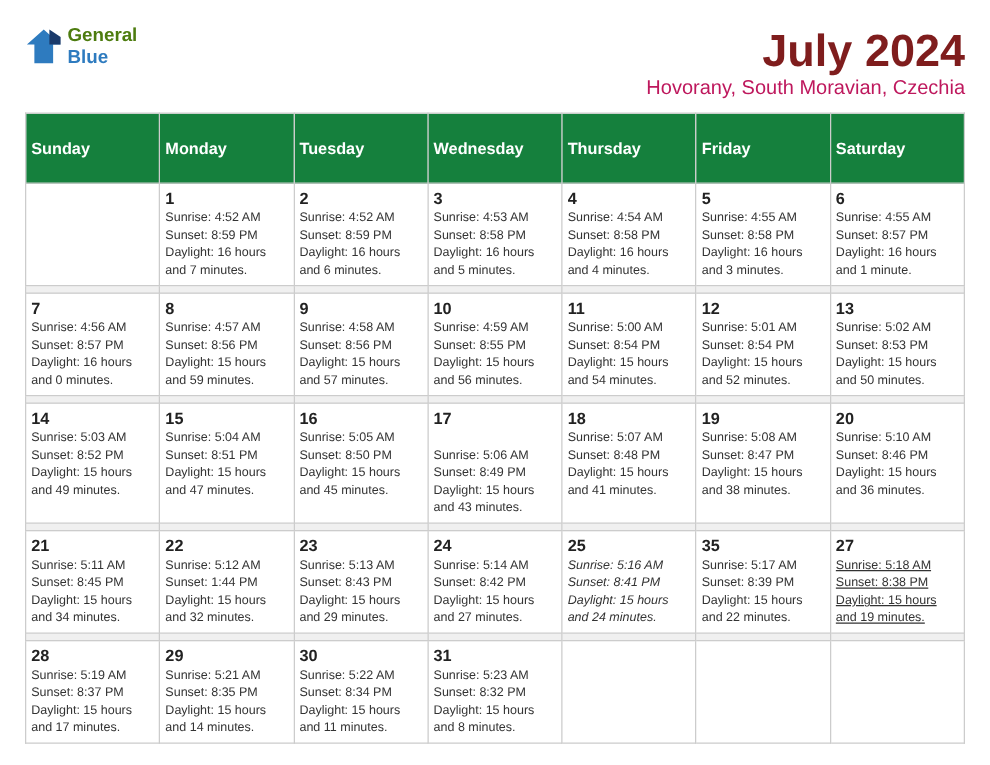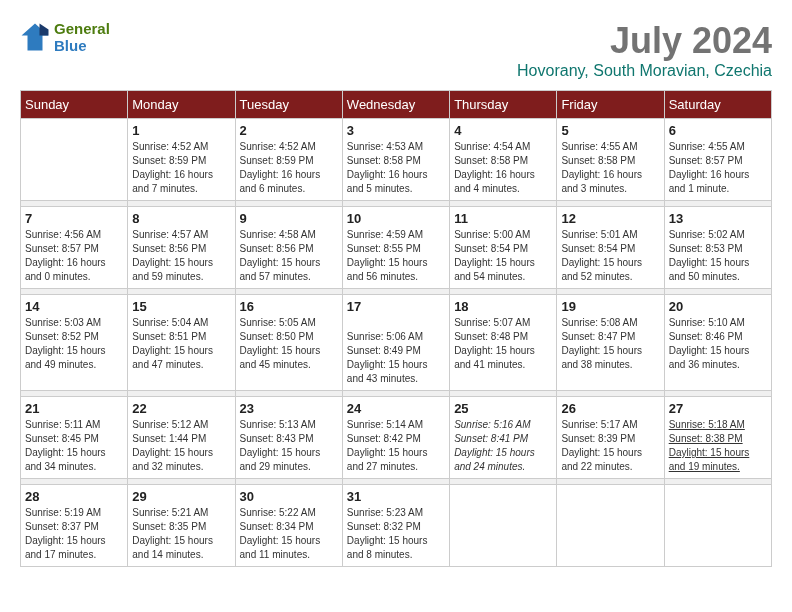--- a/index.html
+++ b/index.html
@@ -24,38 +24,38 @@
       width: 30px;
       height: 30px;
       margin-right: 4px;
     }
     .title-area {
       text-align: right;
     }
     .month-title {
       font-size: 36px;
       font-weight: bold;
-      color: #737373;
+      color: #7f1d1d;
     }
     .subtitle {
       font-size: 16px;
-      color: #0f766e;
+      color: #be185d;
     }
     .calendar {
       width: 100%;
       border-collapse: collapse;
       font-size: 11px;
     }
     .calendar th {
-      background-color: #7f1d1d;
+      background-color: #15803d;
       color: #fff;
-      padding: 6px 4px;
+      padding: 20px 4px;
       text-align: left;
       font-size: 13px;
-      font-weight: normal;
+      font-weight: bold;
       border: 1px solid #ccc;
     }
     .calendar td {
       border: 1px solid #ccc;
       vertical-align: top;
       padding: 4px;
       width: 107px;
       min-height: 80px;
     }
     .day-number {
@@ -316,21 +316,21 @@
 and 27 minutes.</div>
         </td>
         <td>
           <div class="day-number">25</div>
           <div class="day-info" style="white-space: pre-line; font-style: italic;">Sunrise: 5:16 AM
 Sunset: 8:41 PM
 Daylight: 15 hours
 and 24 minutes.</div>
         </td>
         <td>
-          <div class="day-number">26</div>
+          <div class="day-number">35</div>
           <div class="day-info" style="white-space: pre-line;">Sunrise: 5:17 AM
 Sunset: 8:39 PM
 Daylight: 15 hours
 and 22 minutes.</div>
         </td>
         <td>
           <div class="day-number">27</div>
           <div class="day-info" style="white-space: pre-line; text-decoration: underline;">Sunrise: 5:18 AM
 Sunset: 8:38 PM
 Daylight: 15 hours

